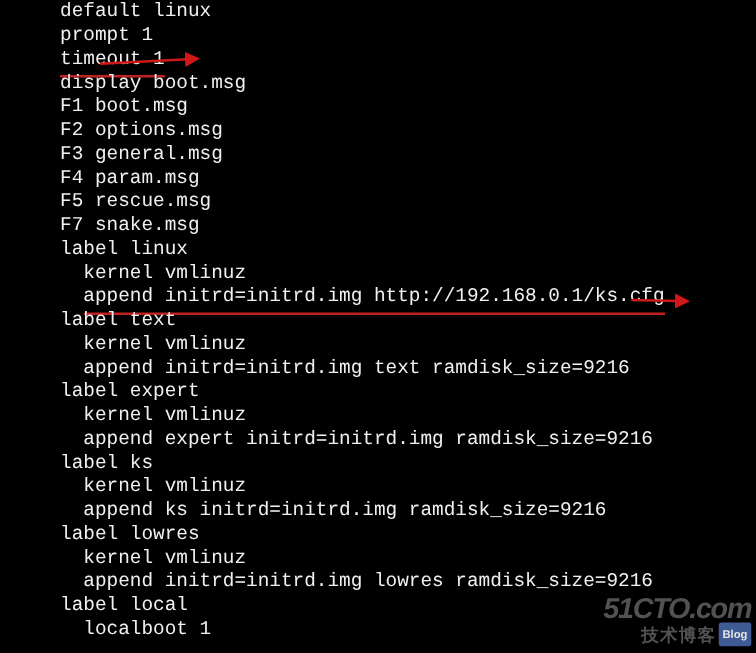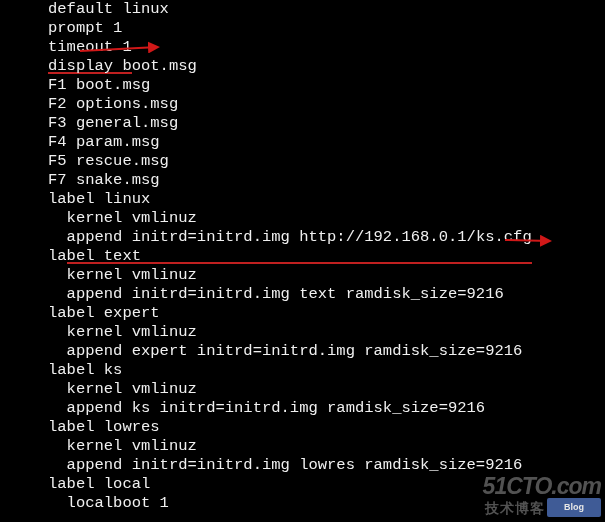--- a/index.html
+++ b/index.html
@@ -20,21 +20,21 @@
     white-space:pre;
     padding:0;
     position:relative;
   }
   .line{
     display:block;
     margin-left:48px;
   }
   .u{
     border-bottom:2px solid #c02020;
-    padding-bottom:16px;
+    padding-bottom:4px;
   }
   .wm{
     position:absolute;
     right:4px;
     bottom:4px;
     font-family:Arial,sans-serif;
     color:#5b5b5b;
     text-align:right;
     pointer-events:none;
     user-select:none;
@@ -52,21 +52,21 @@
     font-size:14px;
     font-weight:700;
     margin-top:-2px;
     letter-spacing:1px;
   }
   .wm .sub .b{
     display:inline-block;
     background:#4665a7;
     color:#fff;
     font-size:9px;
-    padding:0 17px;
+    padding:0 3px;
     border-radius:2px;
     margin-left:2px;
     vertical-align:3px;
     font-weight:600;
     letter-spacing:0;
   }
   svg.arrow{
     position:absolute;
     pointer-events:none;
   }

